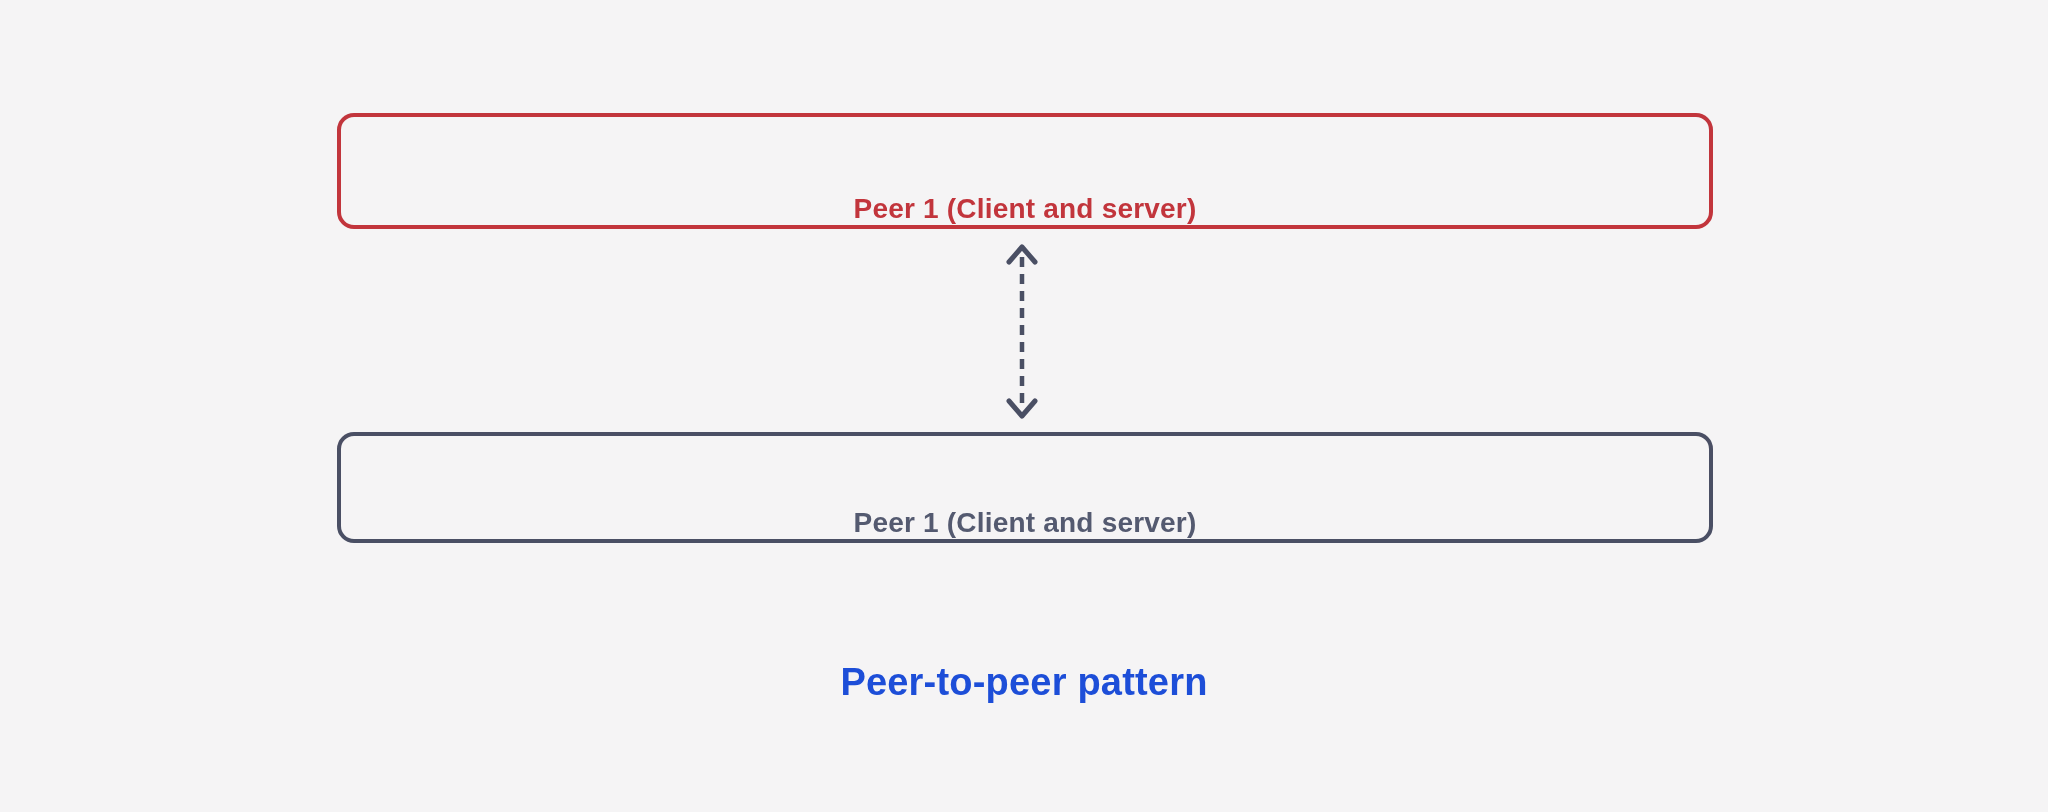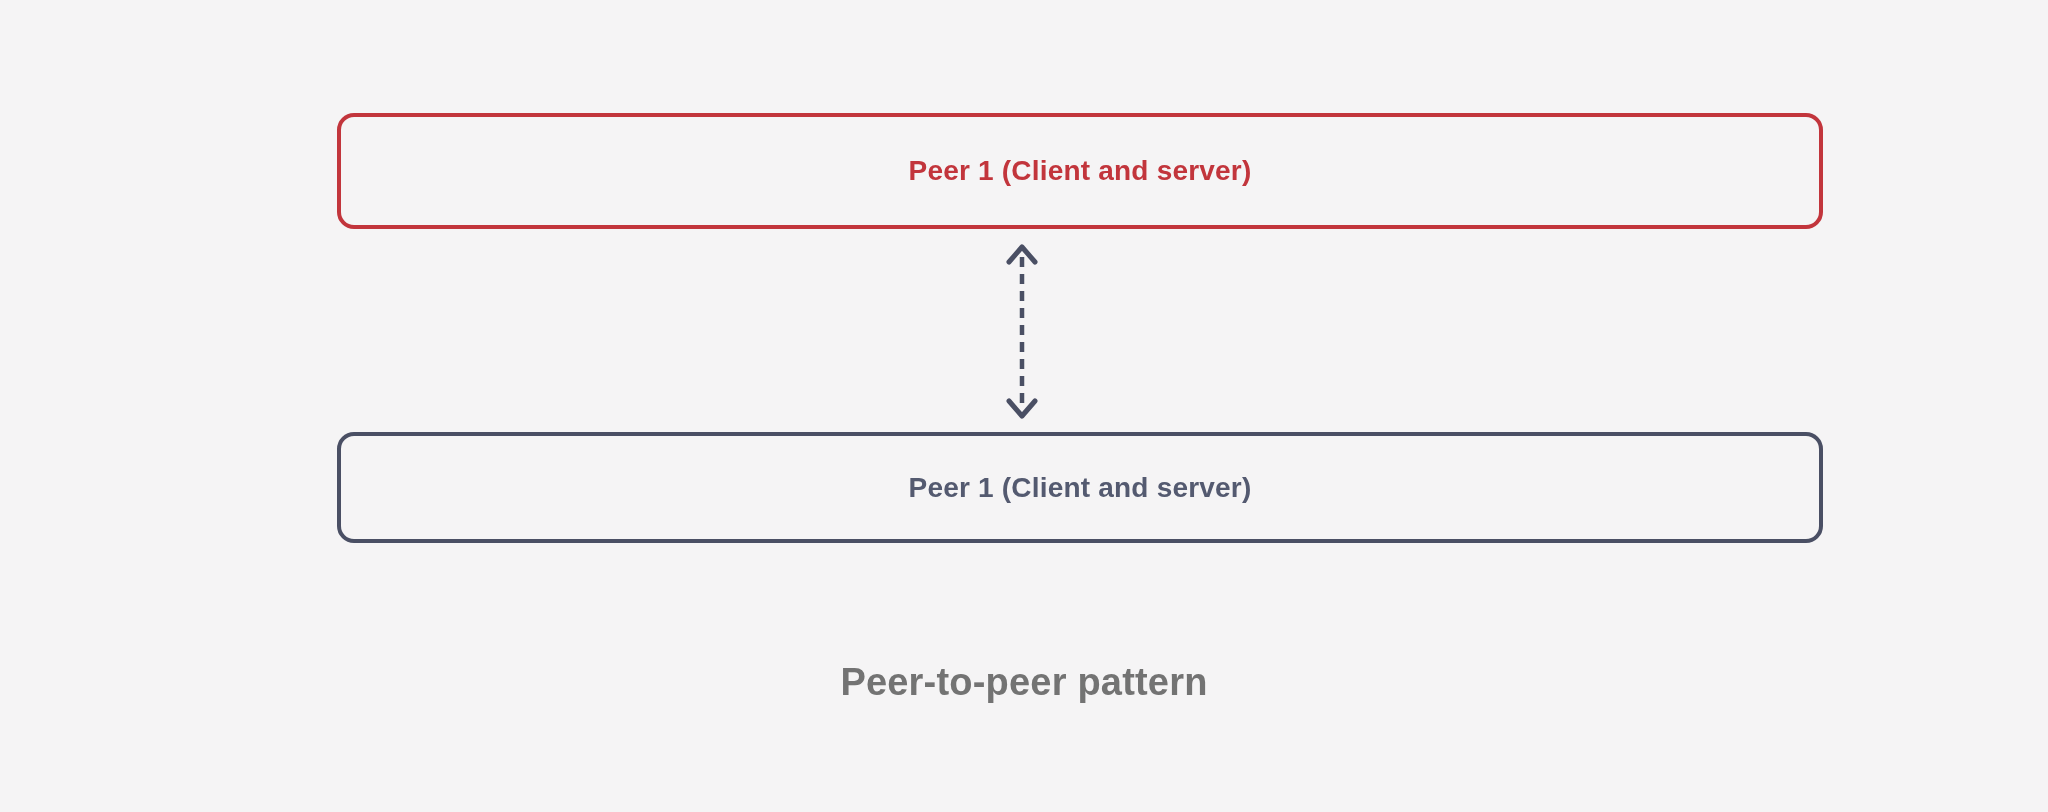--- a/index.html
+++ b/index.html
@@ -10,25 +10,25 @@
   .canvas {
     position: relative;
     width: 2048px;
     height: 812px;
     background: #F5F4F5;
     overflow: hidden;
   }
   .peer-box {
     position: absolute;
     left: 337px;
-    width: 1486px;
+    width: 1376px;
     box-sizing: border-box;
     border-radius: 17px;
     display: flex;
-    align-items: center;
+    align-items: flex-end;
     justify-content: center;
     background: transparent;
   }
   .peer-box.top {
     top: 113px;
     height: 116px;
     border: 4px solid #C2353C;
   }
   .peer-box.bottom {
     top: 432px;
@@ -50,21 +50,21 @@
     height: 181px;
   }
   .caption {
     position: absolute;
     left: 0;
     top: 661px;
     width: 100%;
     text-align: center;
     font-size: 38px;
     font-weight: bold;
-    color: #737373;
+    color: #1d4ed8;
     letter-spacing: 0.2px;
   }
 </style>
 </head>
 <body>
 
 <div class="canvas">
 
   <div class="peer-box top">
     <span class="peer-label">Peer 1 (Client and server)</span>

